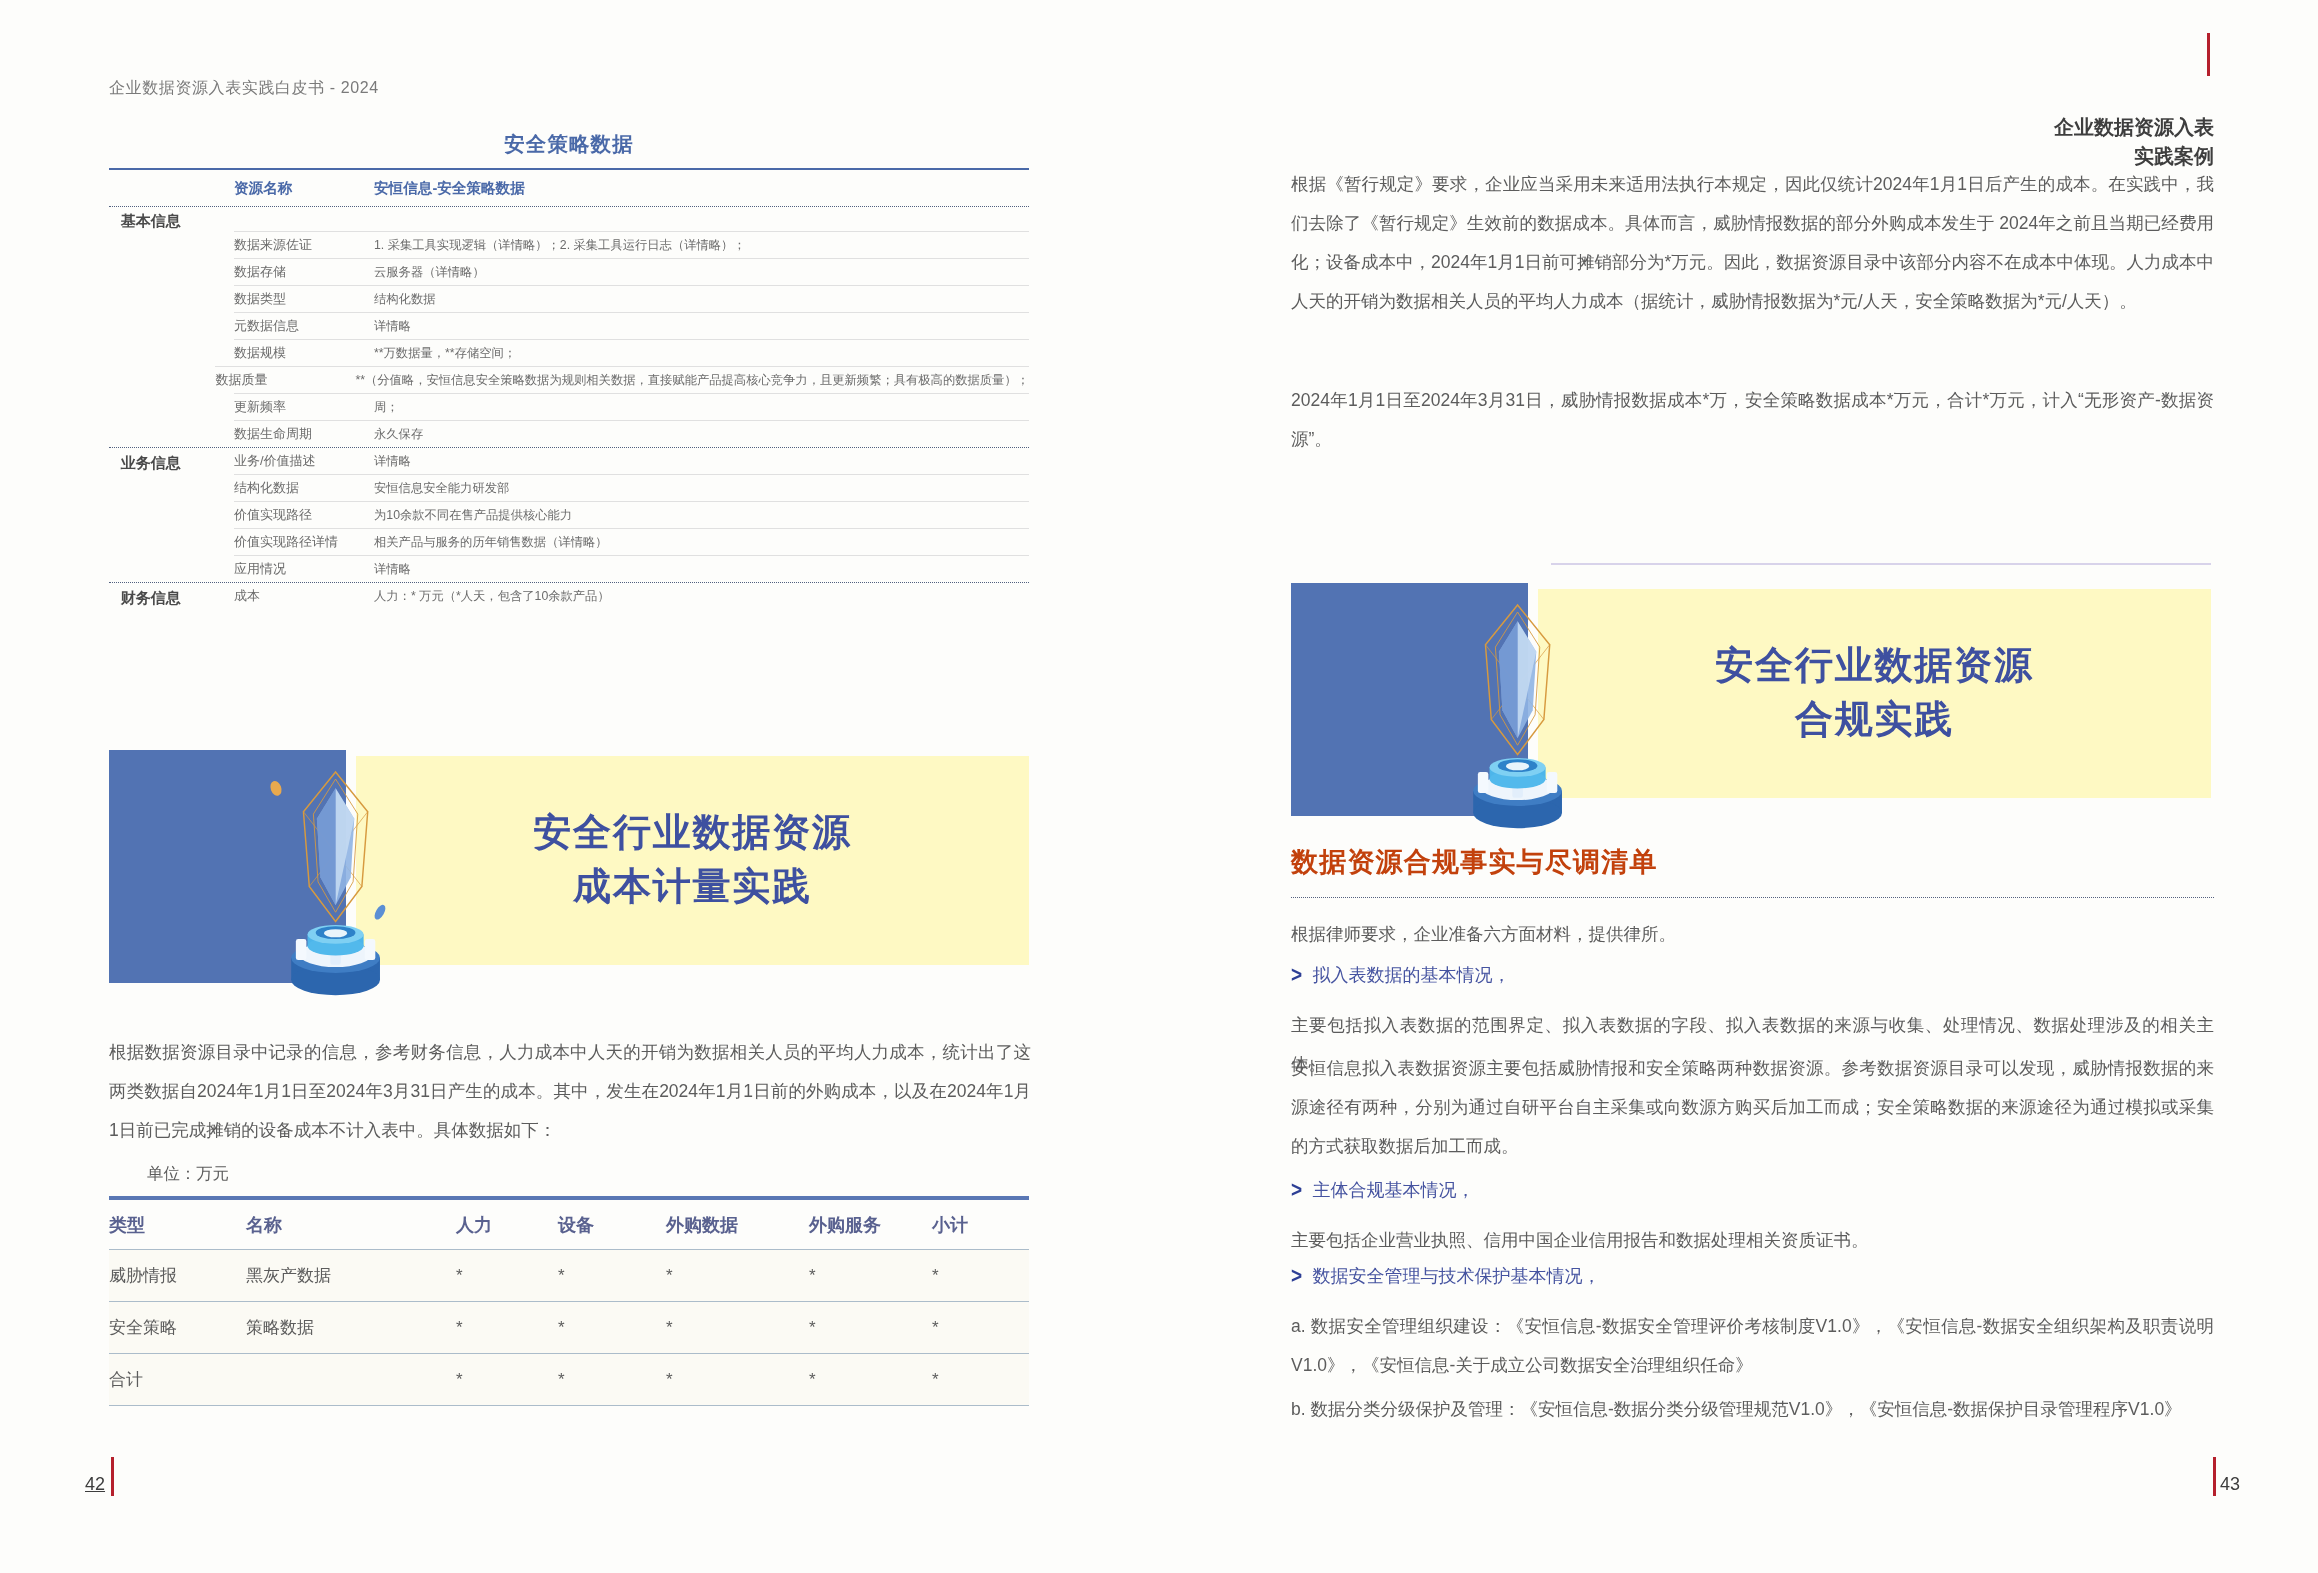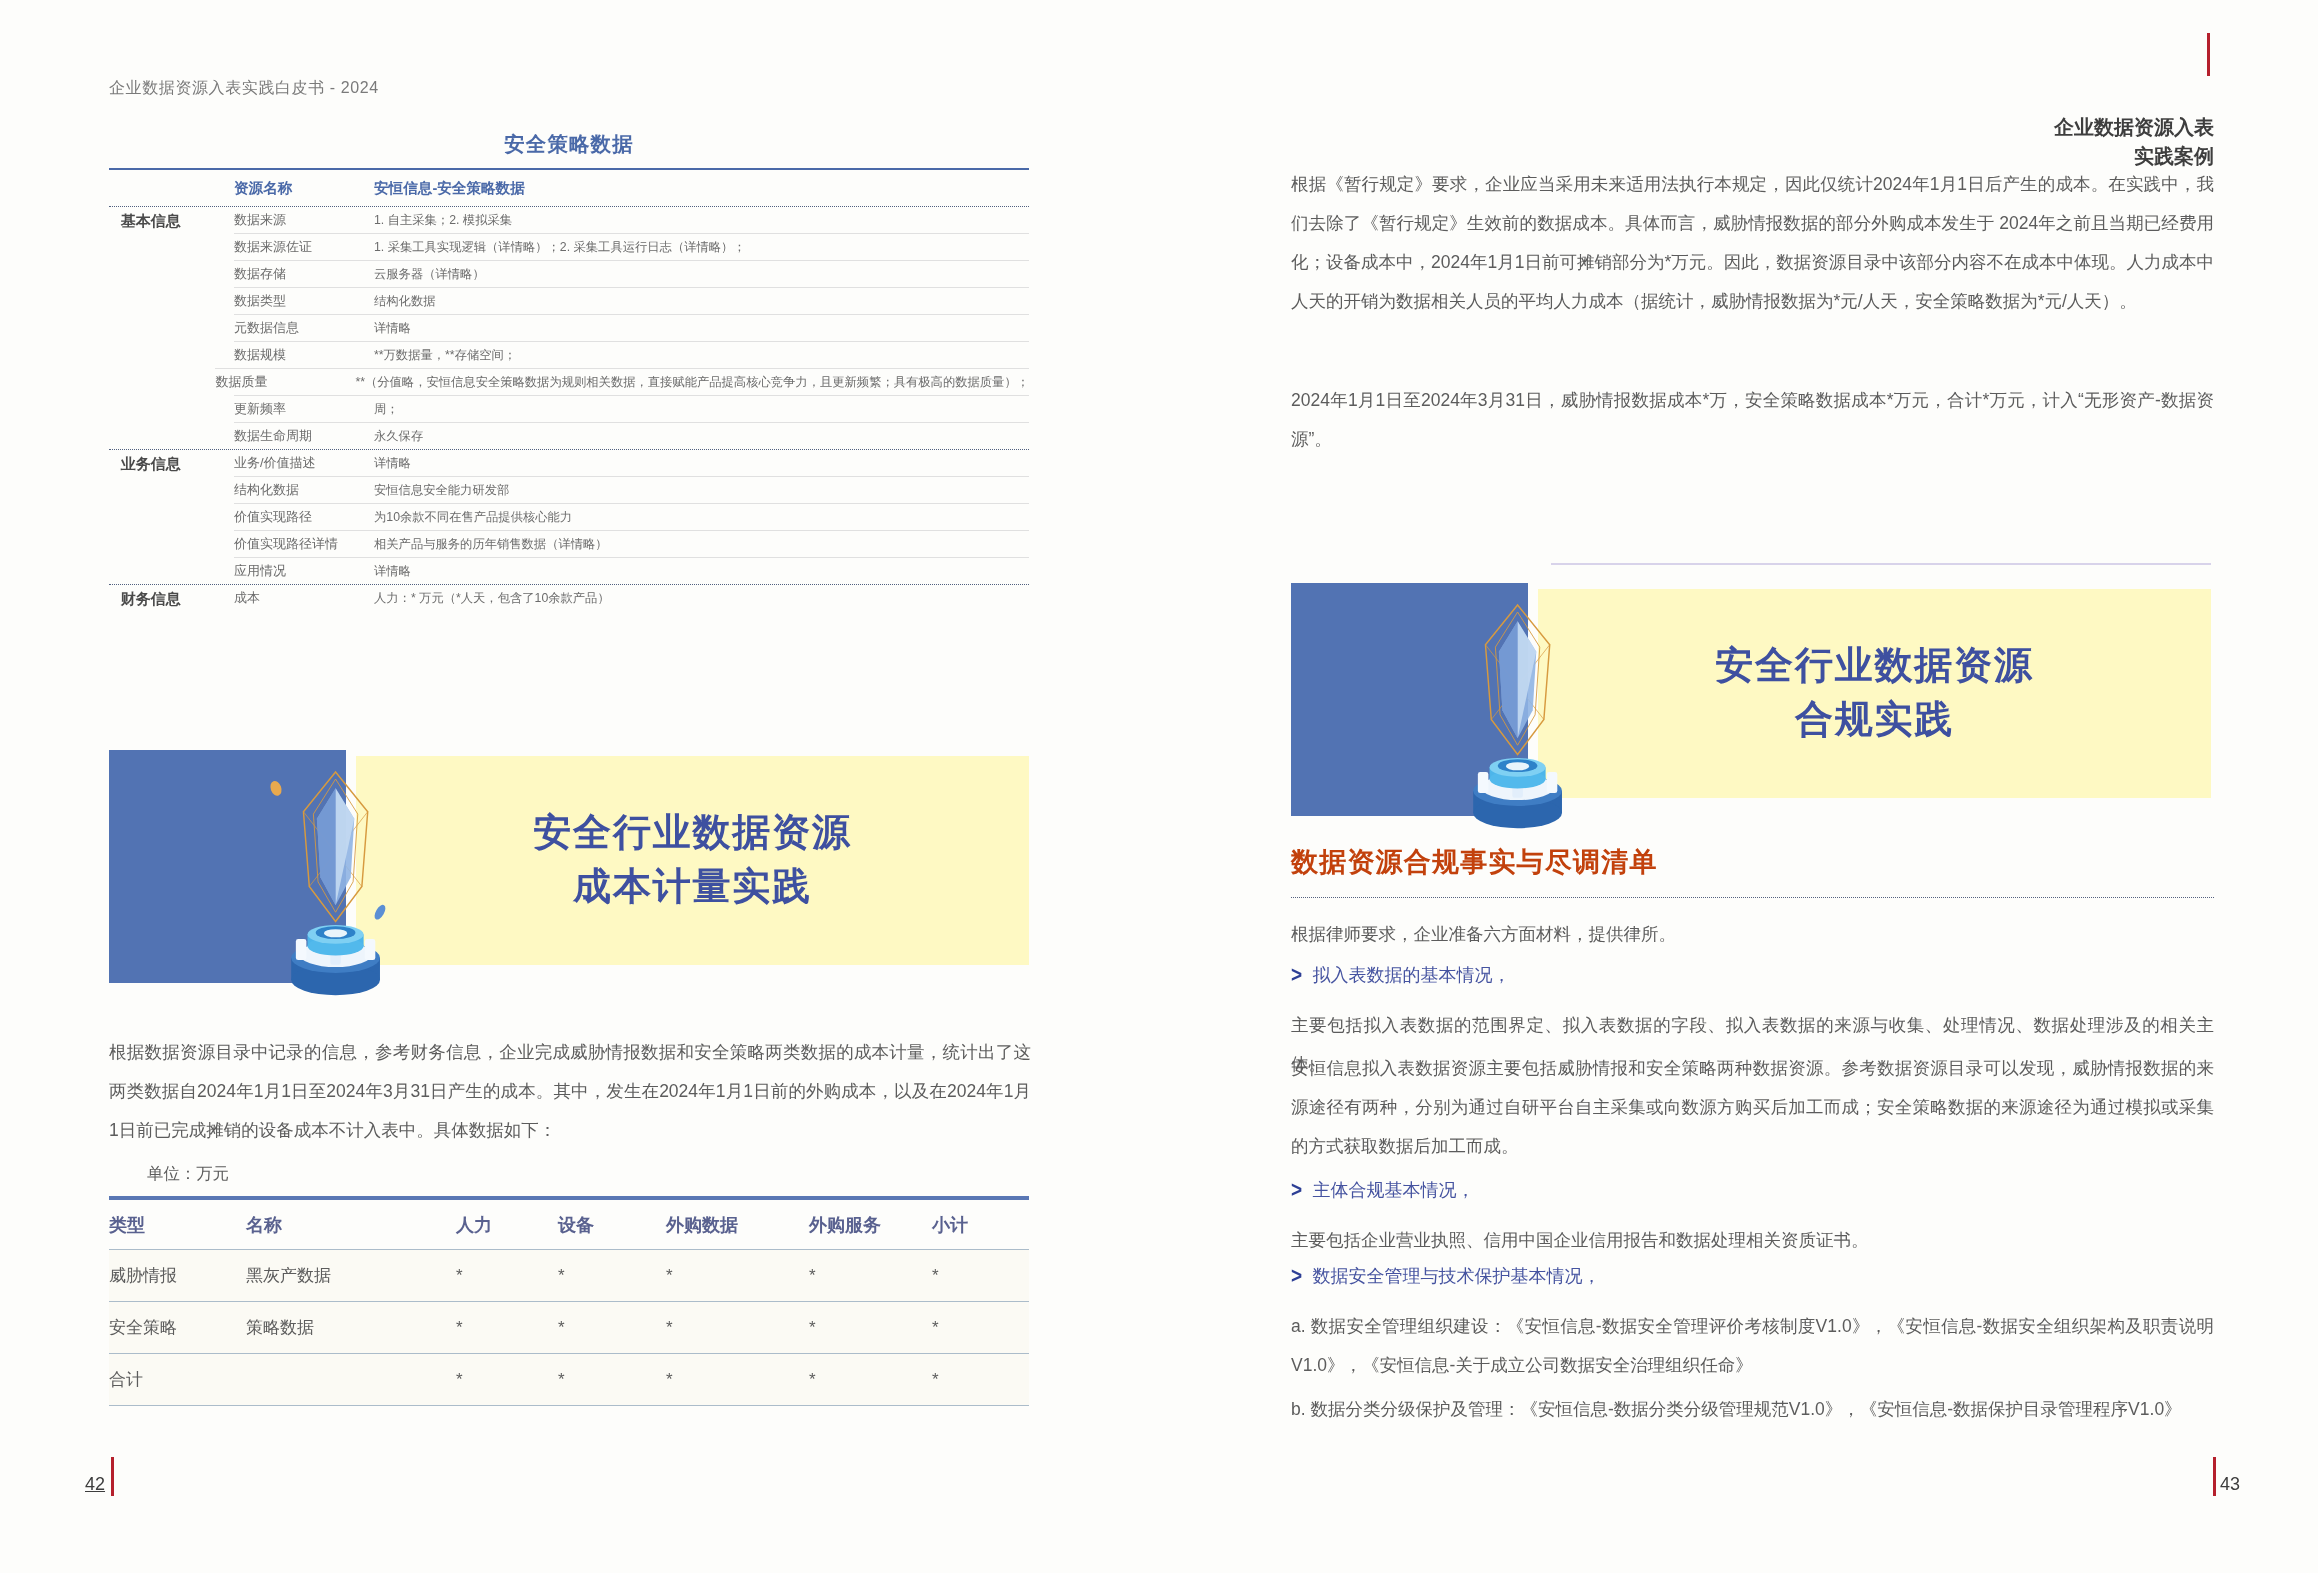--- a/index.html
+++ b/index.html
@@ -76,24 +76,20 @@
 
 <div class="abs res-table">
   <div class="res-head">
     <div class="rg"></div>
     <div class="rl">资源名称</div>
     <div class="rv">安恒信息-安全策略数据</div>
   </div>
 
   <div class="res-row first">
     <div class="rg2">基本信息</div>
-    <div class="rc">
-        <div class="rl2">数据来源</div>
-        <div class="rv2">1. 自主采集；2. 模拟采集</div>
-      </div>
   </div>
   <div class="res-row">
     <div class="rg2"></div>
     <div class="rc">
         <div class="rl2">数据来源佐证</div>
         <div class="rv2">1. 采集工具实现逻辑（详情略）；2. 采集工具运行日志（详情略）；</div>
       </div>
   </div>
   <div class="res-row">
     <div class="rg2"></div>
@@ -214,21 +210,21 @@
     <rect x="210" y="298" width="18" height="36" rx="4" fill="#f4f9fe"></rect>
     <rect x="151" y="306" width="18" height="36" rx="4" fill="#e2eefb"></rect>
     <rect x="112" y="290" width="96" height="20" fill="#4db5ea"></rect>
     <ellipse cx="160" cy="310" rx="48" ry="16" fill="#52b9ec"></ellipse>
     <ellipse cx="160" cy="290" rx="48" ry="16" fill="#7fd0f3"></ellipse>
     <ellipse cx="160" cy="287" rx="34" ry="11" fill="#2e82c9"></ellipse>
     <ellipse cx="160" cy="288" rx="20" ry="7" fill="#e9f4fb"></ellipse>
   </svg>
 </div>
 
-<p class="abs body-para left-para">根据数据资源目录中记录的信息，参考财务信息，企业完成威胁情报数据和安全策略两类数据的成本计量，统计出了这两类数据自2024年1月1日至2024年3月31日产生的成本。其中，发生在2024年1月1日前的外购成本，以及在2024年1月1日前已完成摊销的设备成本不计入表中。具体数据如下：</p>
+<p class="abs body-para left-para">根据数据资源目录中记录的信息，参考财务信息，人力成本中人天的开销为数据相关人员的平均人力成本，统计出了这两类数据自2024年1月1日至2024年3月31日产生的成本。其中，发生在2024年1月1日前的外购成本，以及在2024年1月1日前已完成摊销的设备成本不计入表中。具体数据如下：</p>
 
 <div class="abs unit-label">单位：万元</div>
 
 <div class="abs cost-table">
   <div class="cost-head">
     <div class="cc c0">类型</div>
     <div class="cc c1">名称</div>
     <div class="cc c2">人力</div>
     <div class="cc c3">设备</div>
     <div class="cc c4">外购数据</div>

